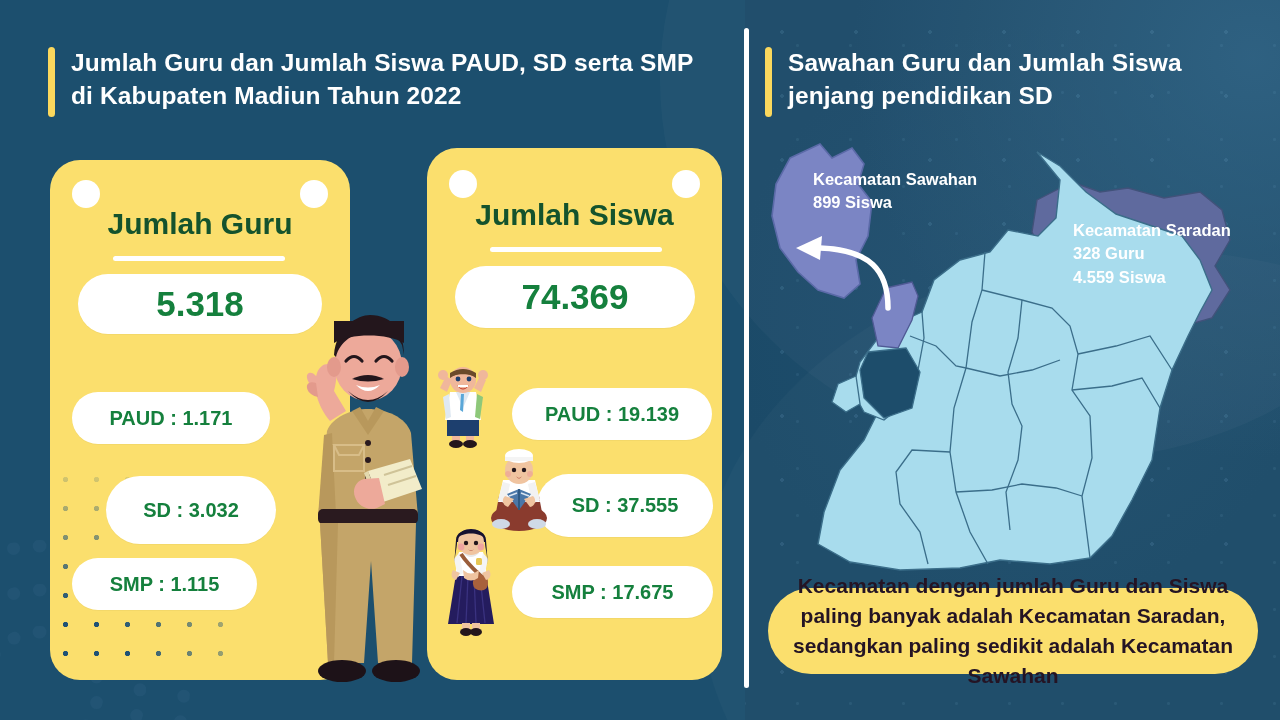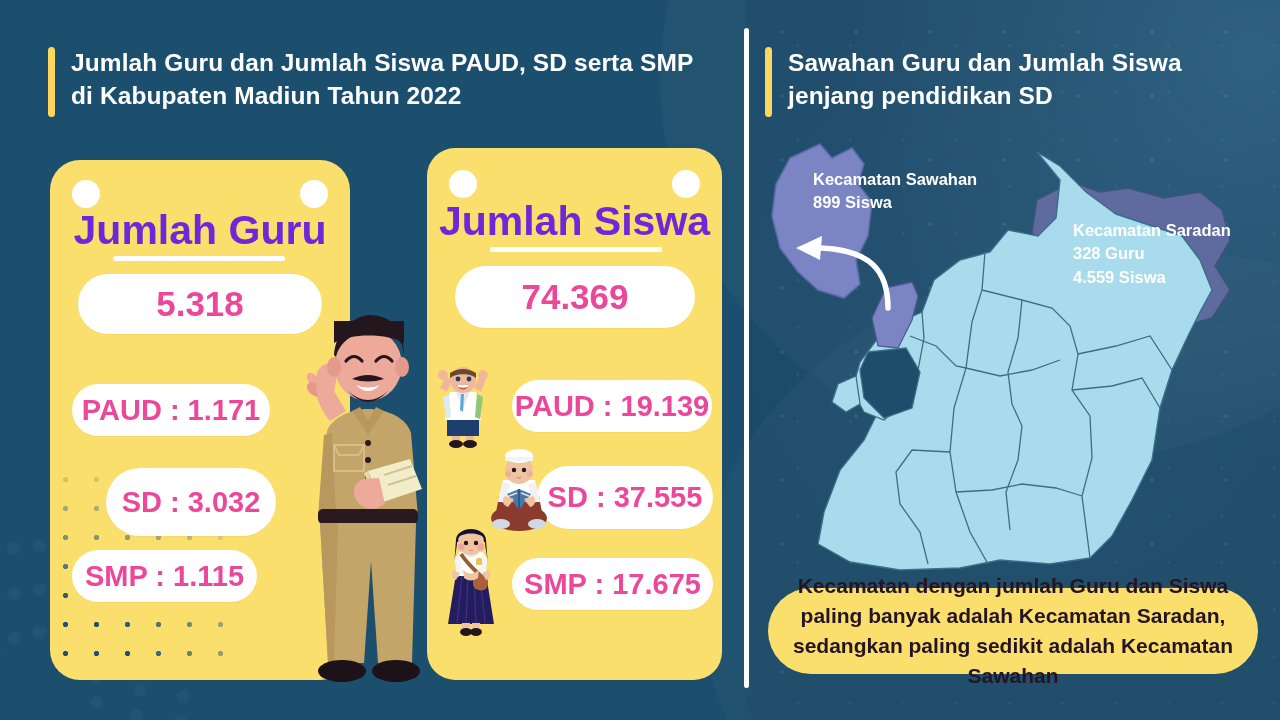--- a/index.html
+++ b/index.html
@@ -78,50 +78,50 @@
     position: absolute; left: 744px; top: 28px;
     width: 5px; height: 660px; background: #ffffff; border-radius: 3px;
   }
   
   .card {
     position: absolute;
     background: #fbdf6d;
     border-radius: 30px;
   }
   #card-guru  { left: 50px;  top: 160px; width: 300px; height: 520px; }
-  #card-siswa { left: 427px; top: 148px; width: 295px; height: 532px; border-radius: 28px; }
+  #card-siswa { left: 427px; top: 148px; width: 295px; height: 532px; }
   .card-dots {
     position: absolute; left: 0; bottom: 0; width: 185px; height: 215px;
     border-bottom-left-radius: 30px;
     overflow: hidden;
     background-image: radial-gradient(circle, #1f5275 2.6px, transparent 2.9px);
     background-size: 31px 29px;
     -webkit-mask-image: radial-gradient(ellipse 175% 150% at 8% 100%, #000 22%, transparent 72%);
     mask-image: radial-gradient(ellipse 175% 150% at 8% 100%, #000 22%, transparent 72%);
   }
   .pin {
     position: absolute; width: 28px; height: 28px;
     border-radius: 50%; background: #ffffff;
   }
   .card-title {
     position: absolute; left: 0; right: 0; text-align: center;
-    color: #6d28d9; font-weight: bold; font-size: 41px;
+    color: #14532d; font-weight: bold; font-size: 30px;
   }
   .card-rule {
     position: absolute; height: 5px; background: #ffffff; border-radius: 3px;
   }
   .pill {
     position: absolute;
     background: #ffffff; border-radius: 40px;
     display: flex; align-items: center; justify-content: center;
-    color: #ec4899; font-weight: bold;
+    color: #15803d; font-weight: bold;
     box-shadow: 0 1px 0 rgba(0,0,0,.03);
   }
   .pill-big { font-size: 35px; }
-  .pill-sm  { font-size: 29px; }
+  .pill-sm  { font-size: 20px; margin-top: 8px; }
   
   .illus { position: absolute; }
   
   .map-wrap { position: absolute; left: 760px; top: 140px; width: 505px; height: 445px; }
   .map-label {
     position: absolute; color: #ffffff; font-weight: bold;
     font-size: 16.5px; line-height: 1.42; white-space: nowrap;
   }
   #label-sawahan { left: 53px; top: 28px; }
   #label-saradan { left: 313px; top: 79px; }

